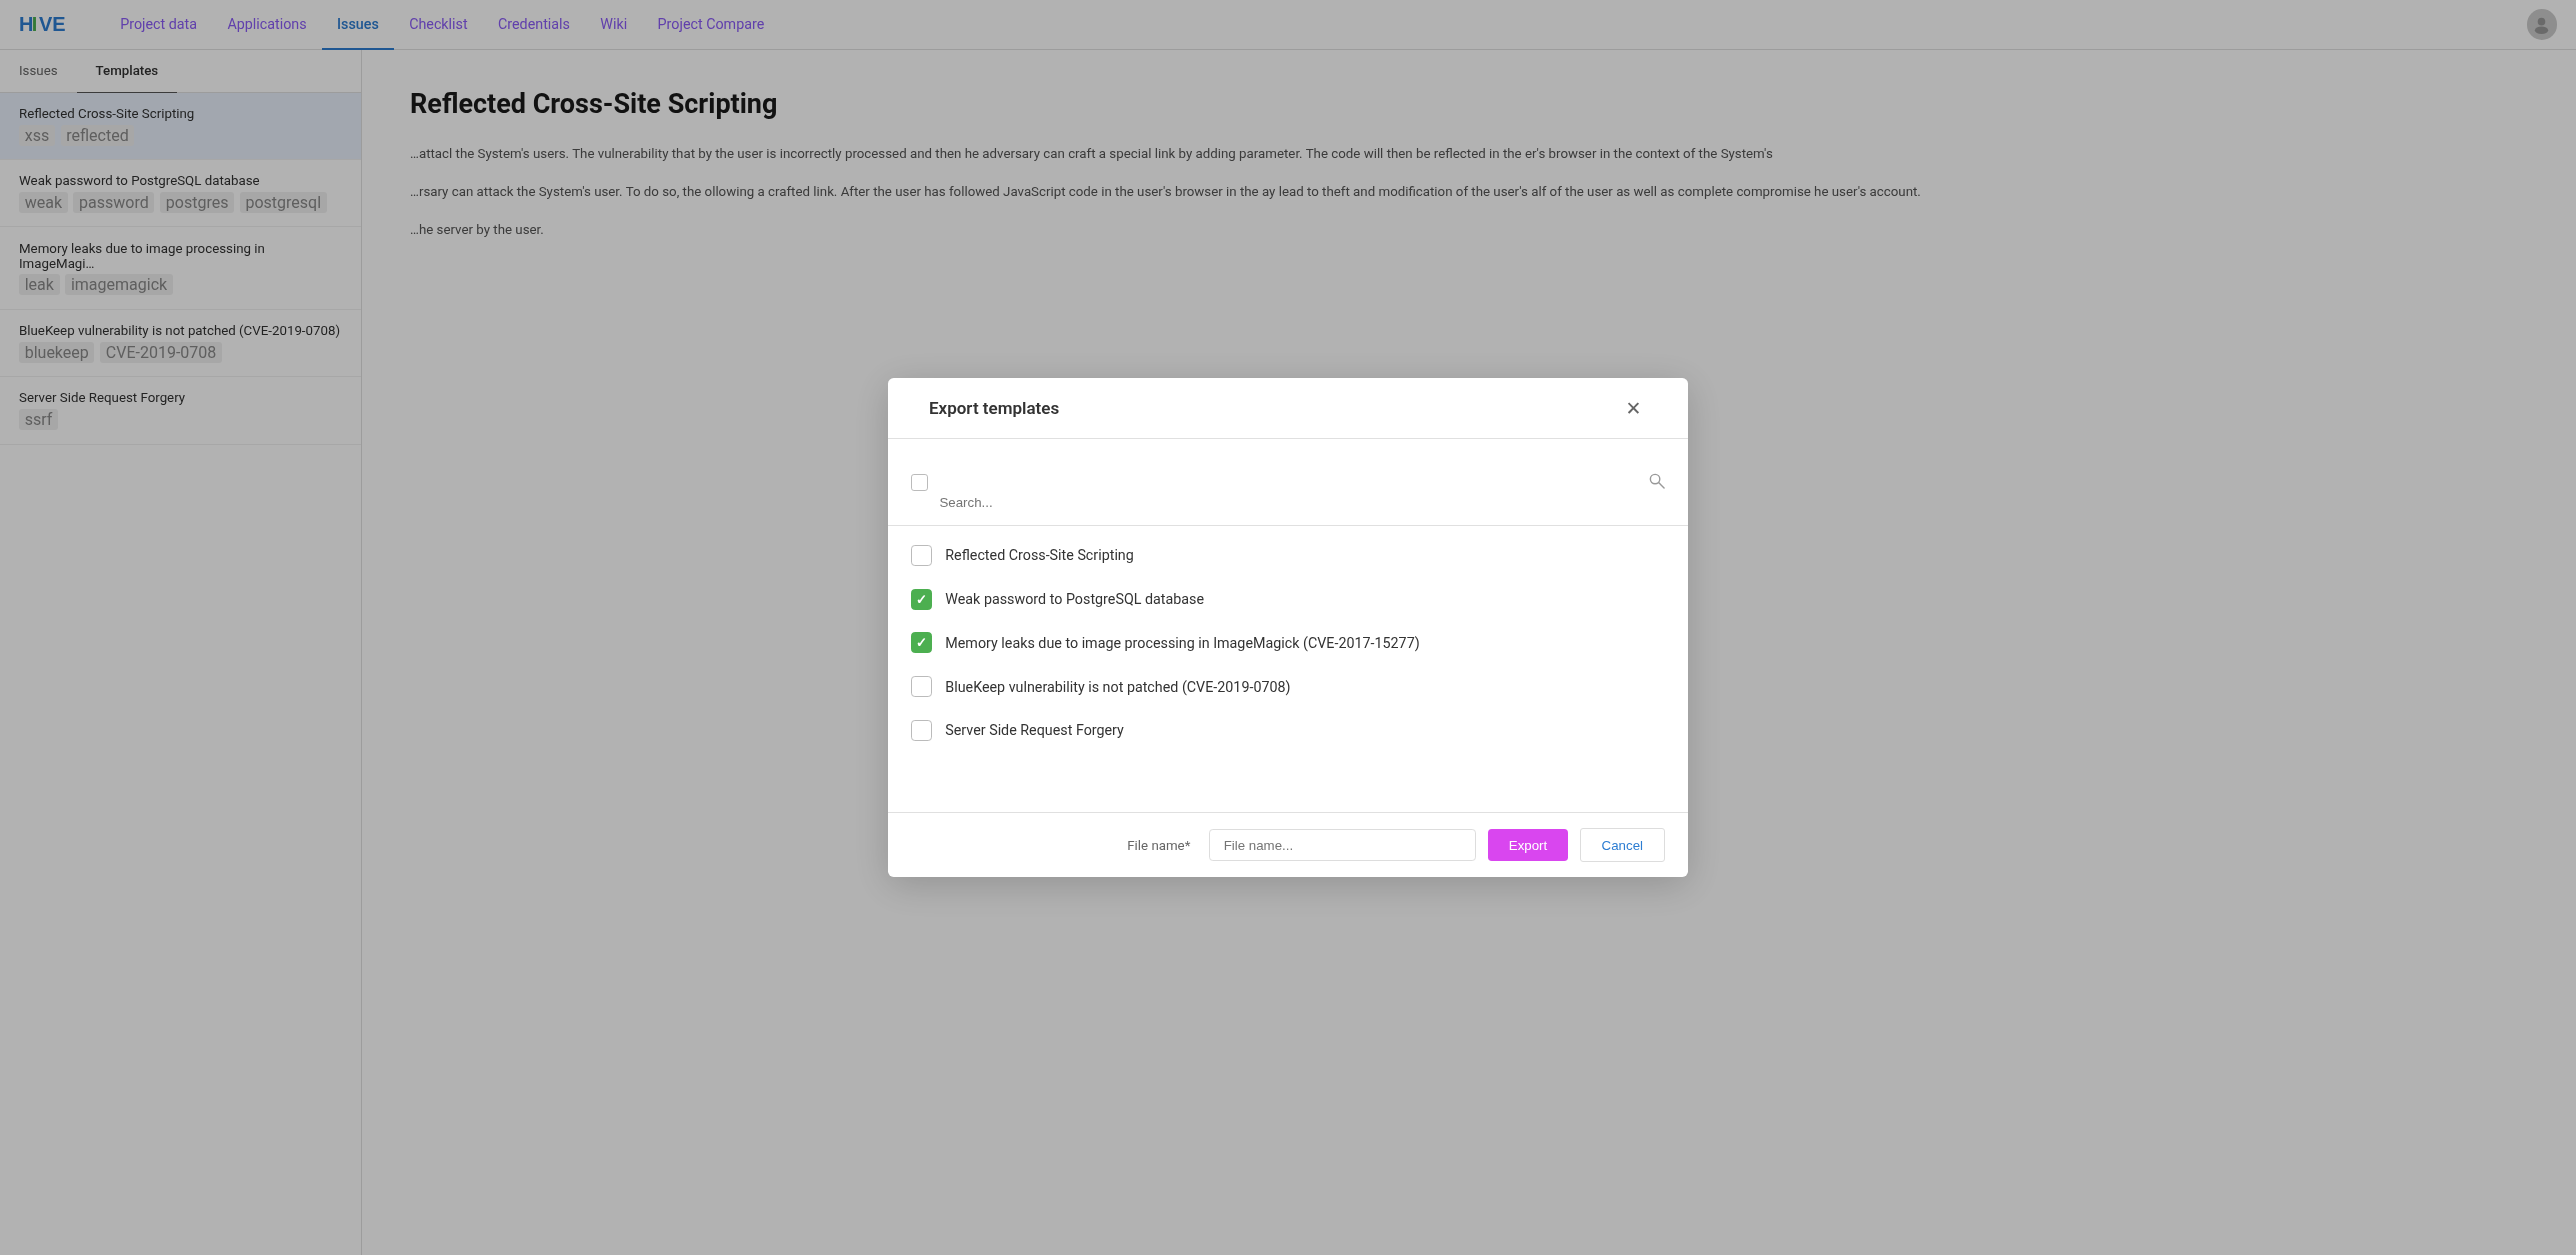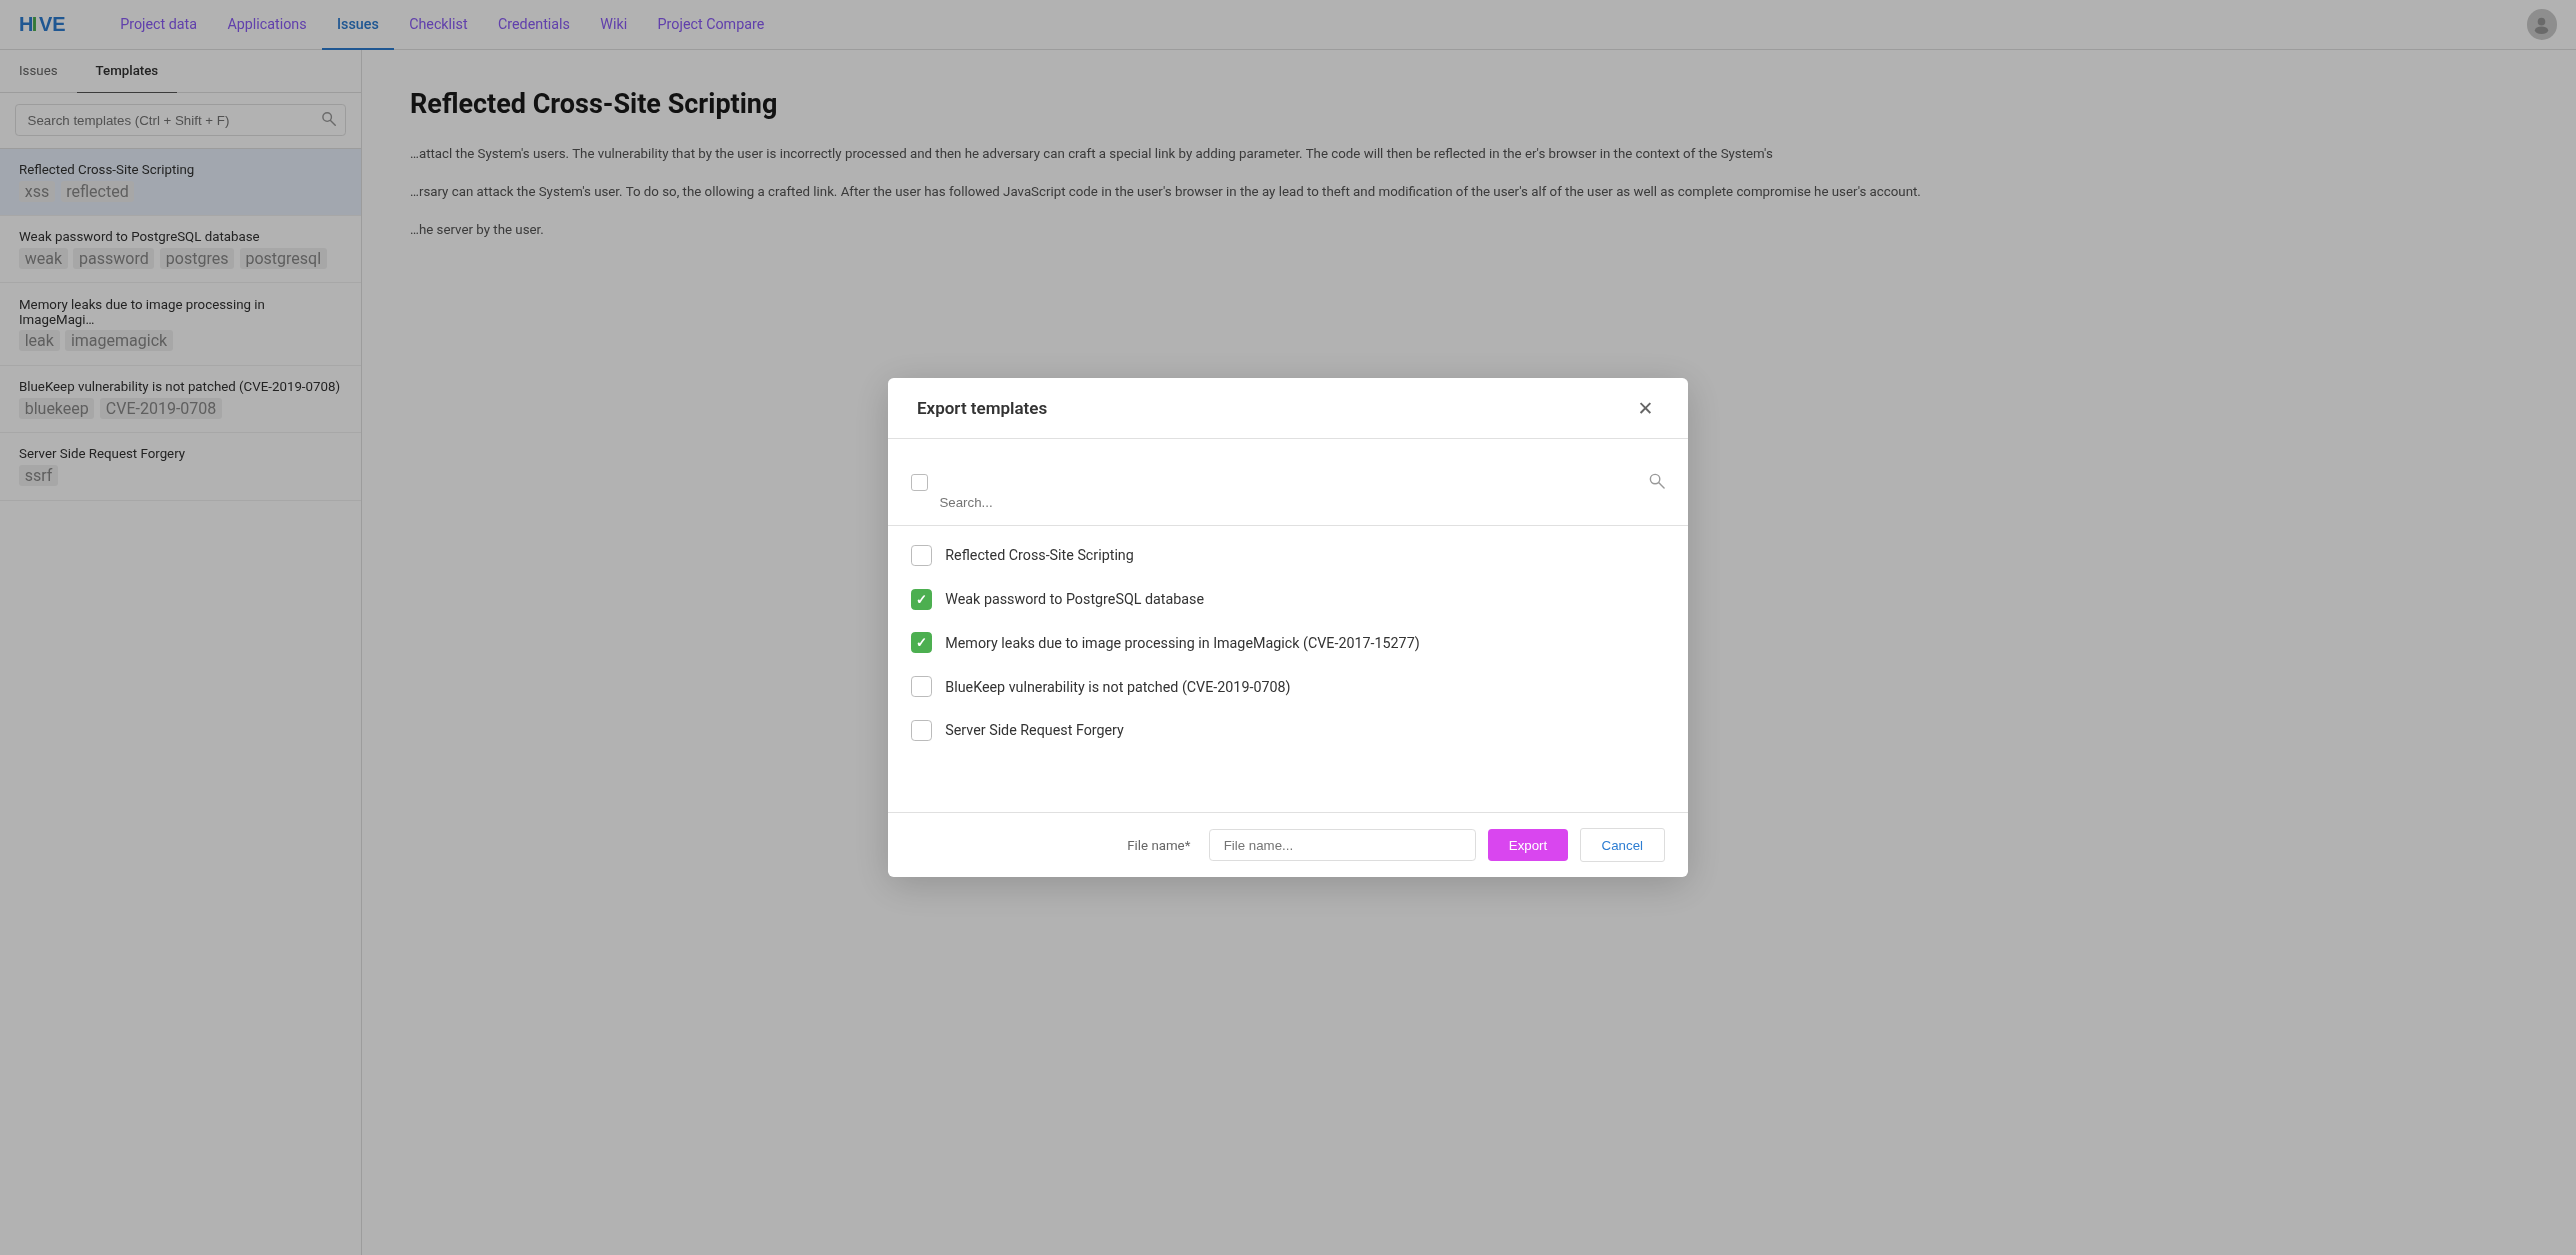--- a/index.html
+++ b/index.html
@@ -65,21 +65,21 @@
     }
 
     
     .modal {
       background: #fff; border-radius: 5.7px; width: 800px; max-width: 95vw;
       box-shadow: 0 7.6px 38px rgba(0,0,0,0.18); display: flex; flex-direction: column;
       z-index: 101;
     }
     .modal-header {
       display: flex; align-items: center; justify-content: space-between;
-      padding: 17px 29px; border-bottom: 1px solid #e0e0e0;
+      padding: 17px 41px; border-bottom: 1px solid #e0e0e0;
     }
     .modal-title { font-size: 17px; font-weight: 600; color: #333; }
     .modal-close { background: none; border: none; cursor: pointer; color: #666; font-size: 19px; padding: 1.9px 5.7px; }
 
     .modal-search-row {
       display: flex; align-items: center; padding: 11.4px 23px; border-bottom: 1px solid #e0e0e0; gap: 11.4px;
     }
     .modal-checkbox { width: 17px; height: 17px; border: 1.9px solid #bbb; border-radius: 2.9px; cursor: pointer; flex-shrink: 0; }
     .modal-search-input {
       flex: 1; border: none; outline: none; font-size: 13.3px; color: #555; padding: 3.8px 0; margin-top: 40px;
@@ -145,29 +145,20 @@
     </div>
   </div>
 </nav>
 
 <div class="main-layout">
 
   <div class="left-panel">
     <div class="tabs">
       <div class="tab">Issues</div>
       <div class="tab active">Templates</div>
-    </div>
-    <div class="search-container">
-      <input class="search-input" type="text" placeholder="Search templates (Ctrl + Shift + F)" style="">
-      <span class="search-icon-wrap">
-        <svg width="15.2" height="15.2" viewBox="0 0 16 16" fill="none">
-            <circle cx="6.5" cy="6.5" r="4.5" stroke="#999" stroke-width="1.5"></circle>
-            <line x1="10" y1="10" x2="15" y2="15" stroke="#999" stroke-width="1.5" stroke-linecap="round"></line>
-          </svg>
-      </span>
     </div>
     <div class="templates-list">
 
       <div class="template-item selected">
         <div class="template-item-title">Reflected Cross-Site Scripting</div>
         <div class="template-item-tags">
           <span class="tag">xss</span>
           <span class="tag">reflected</span>
         </div>
       </div>

